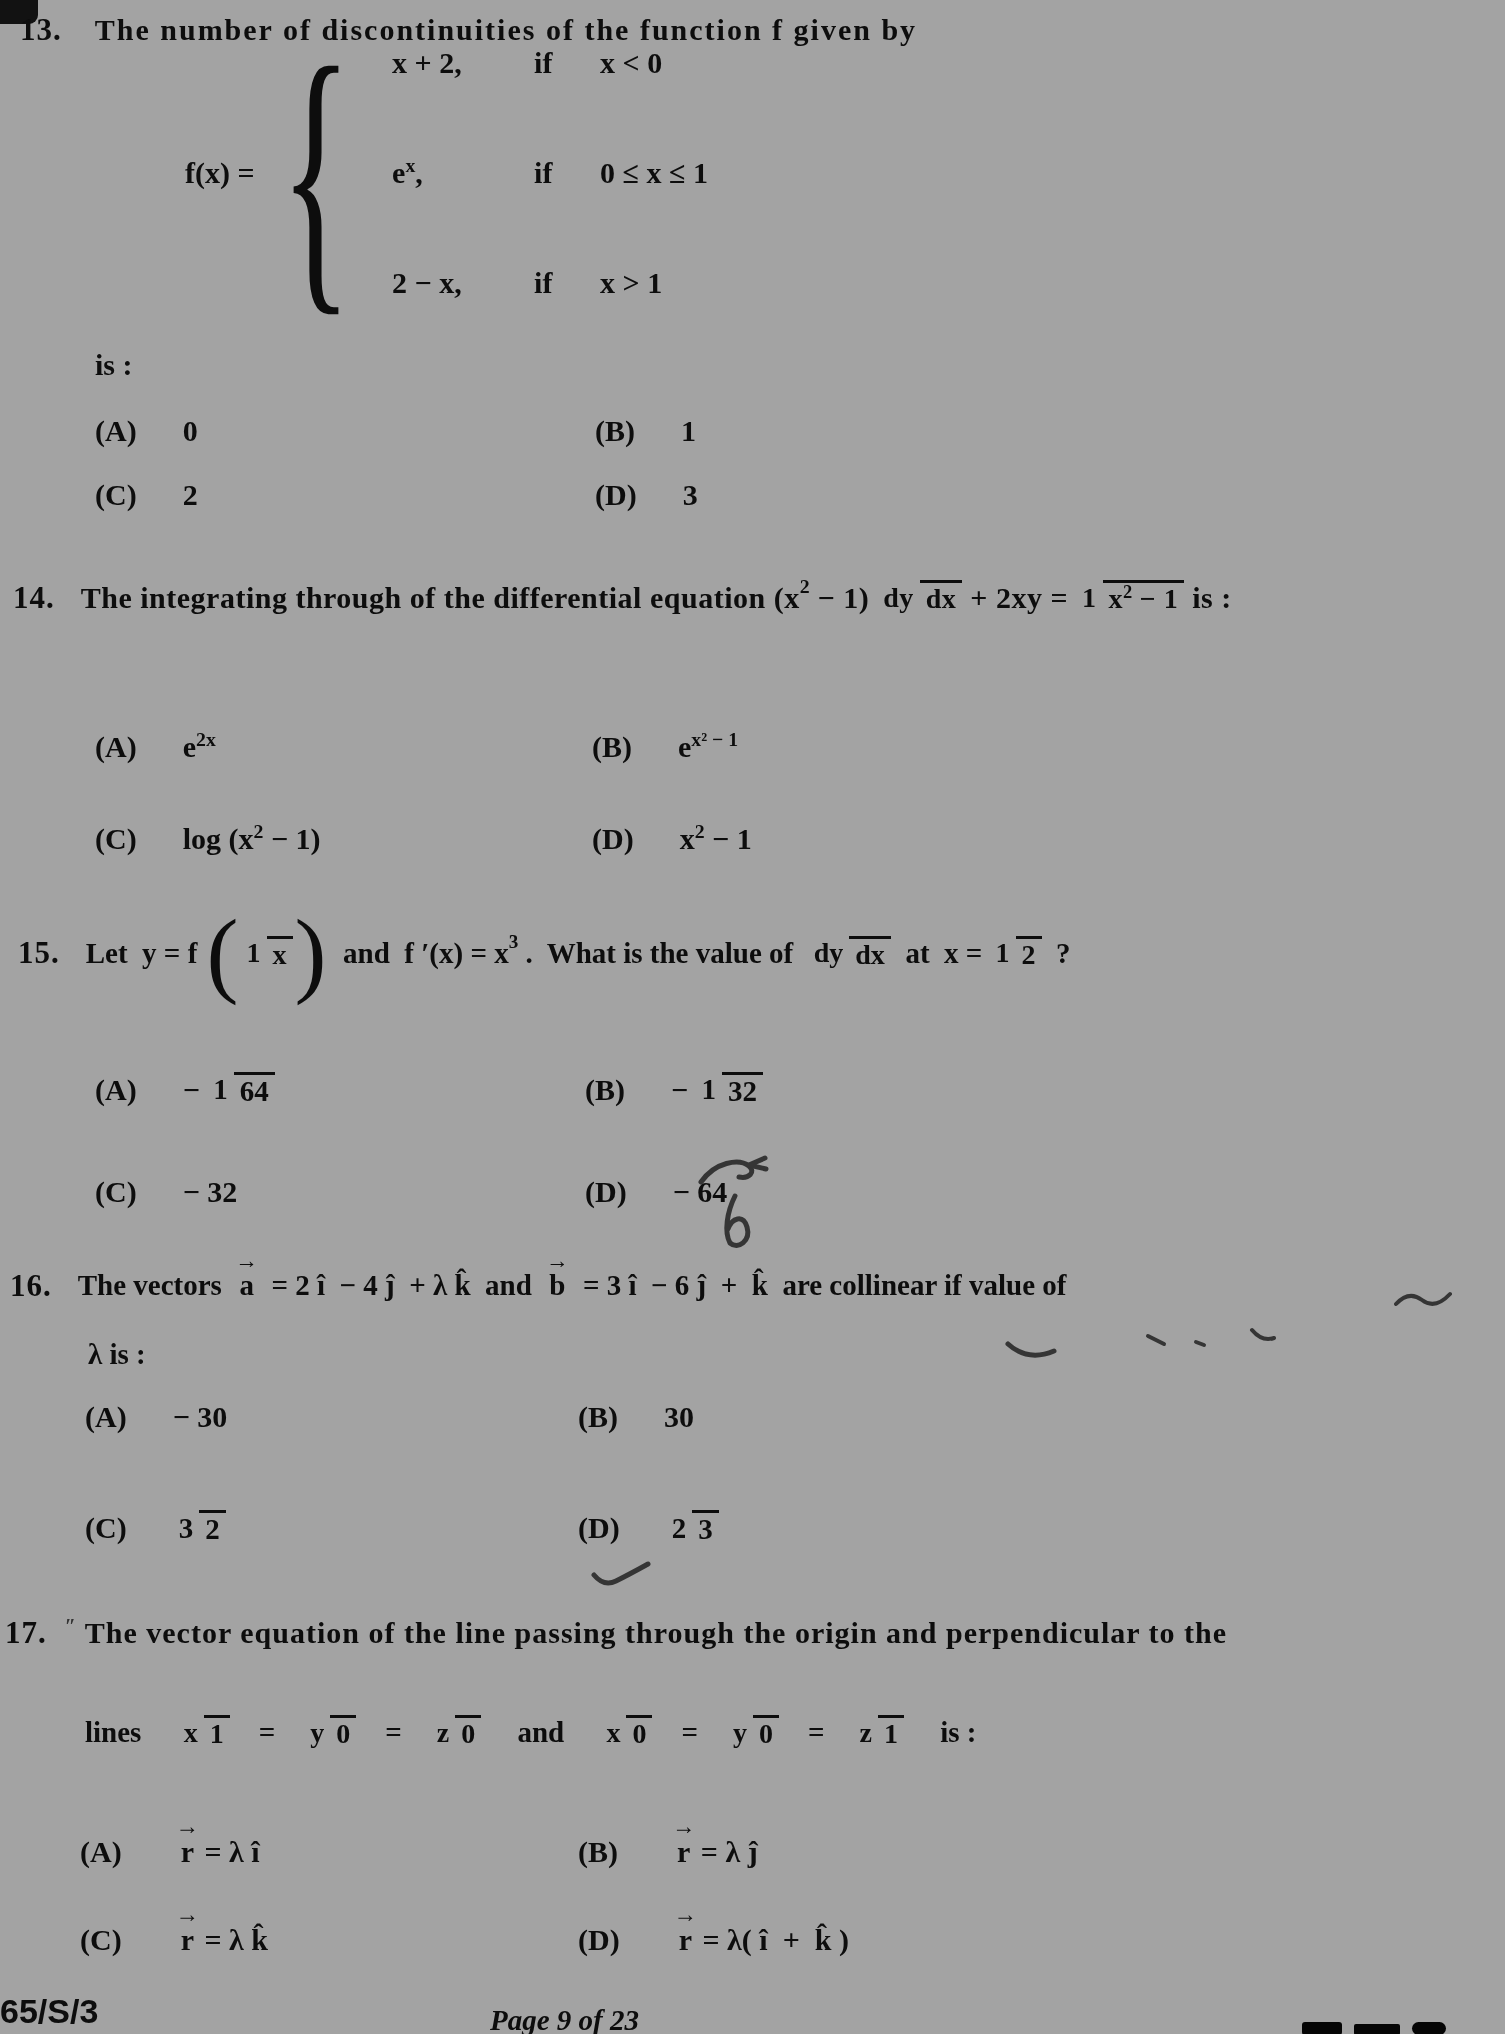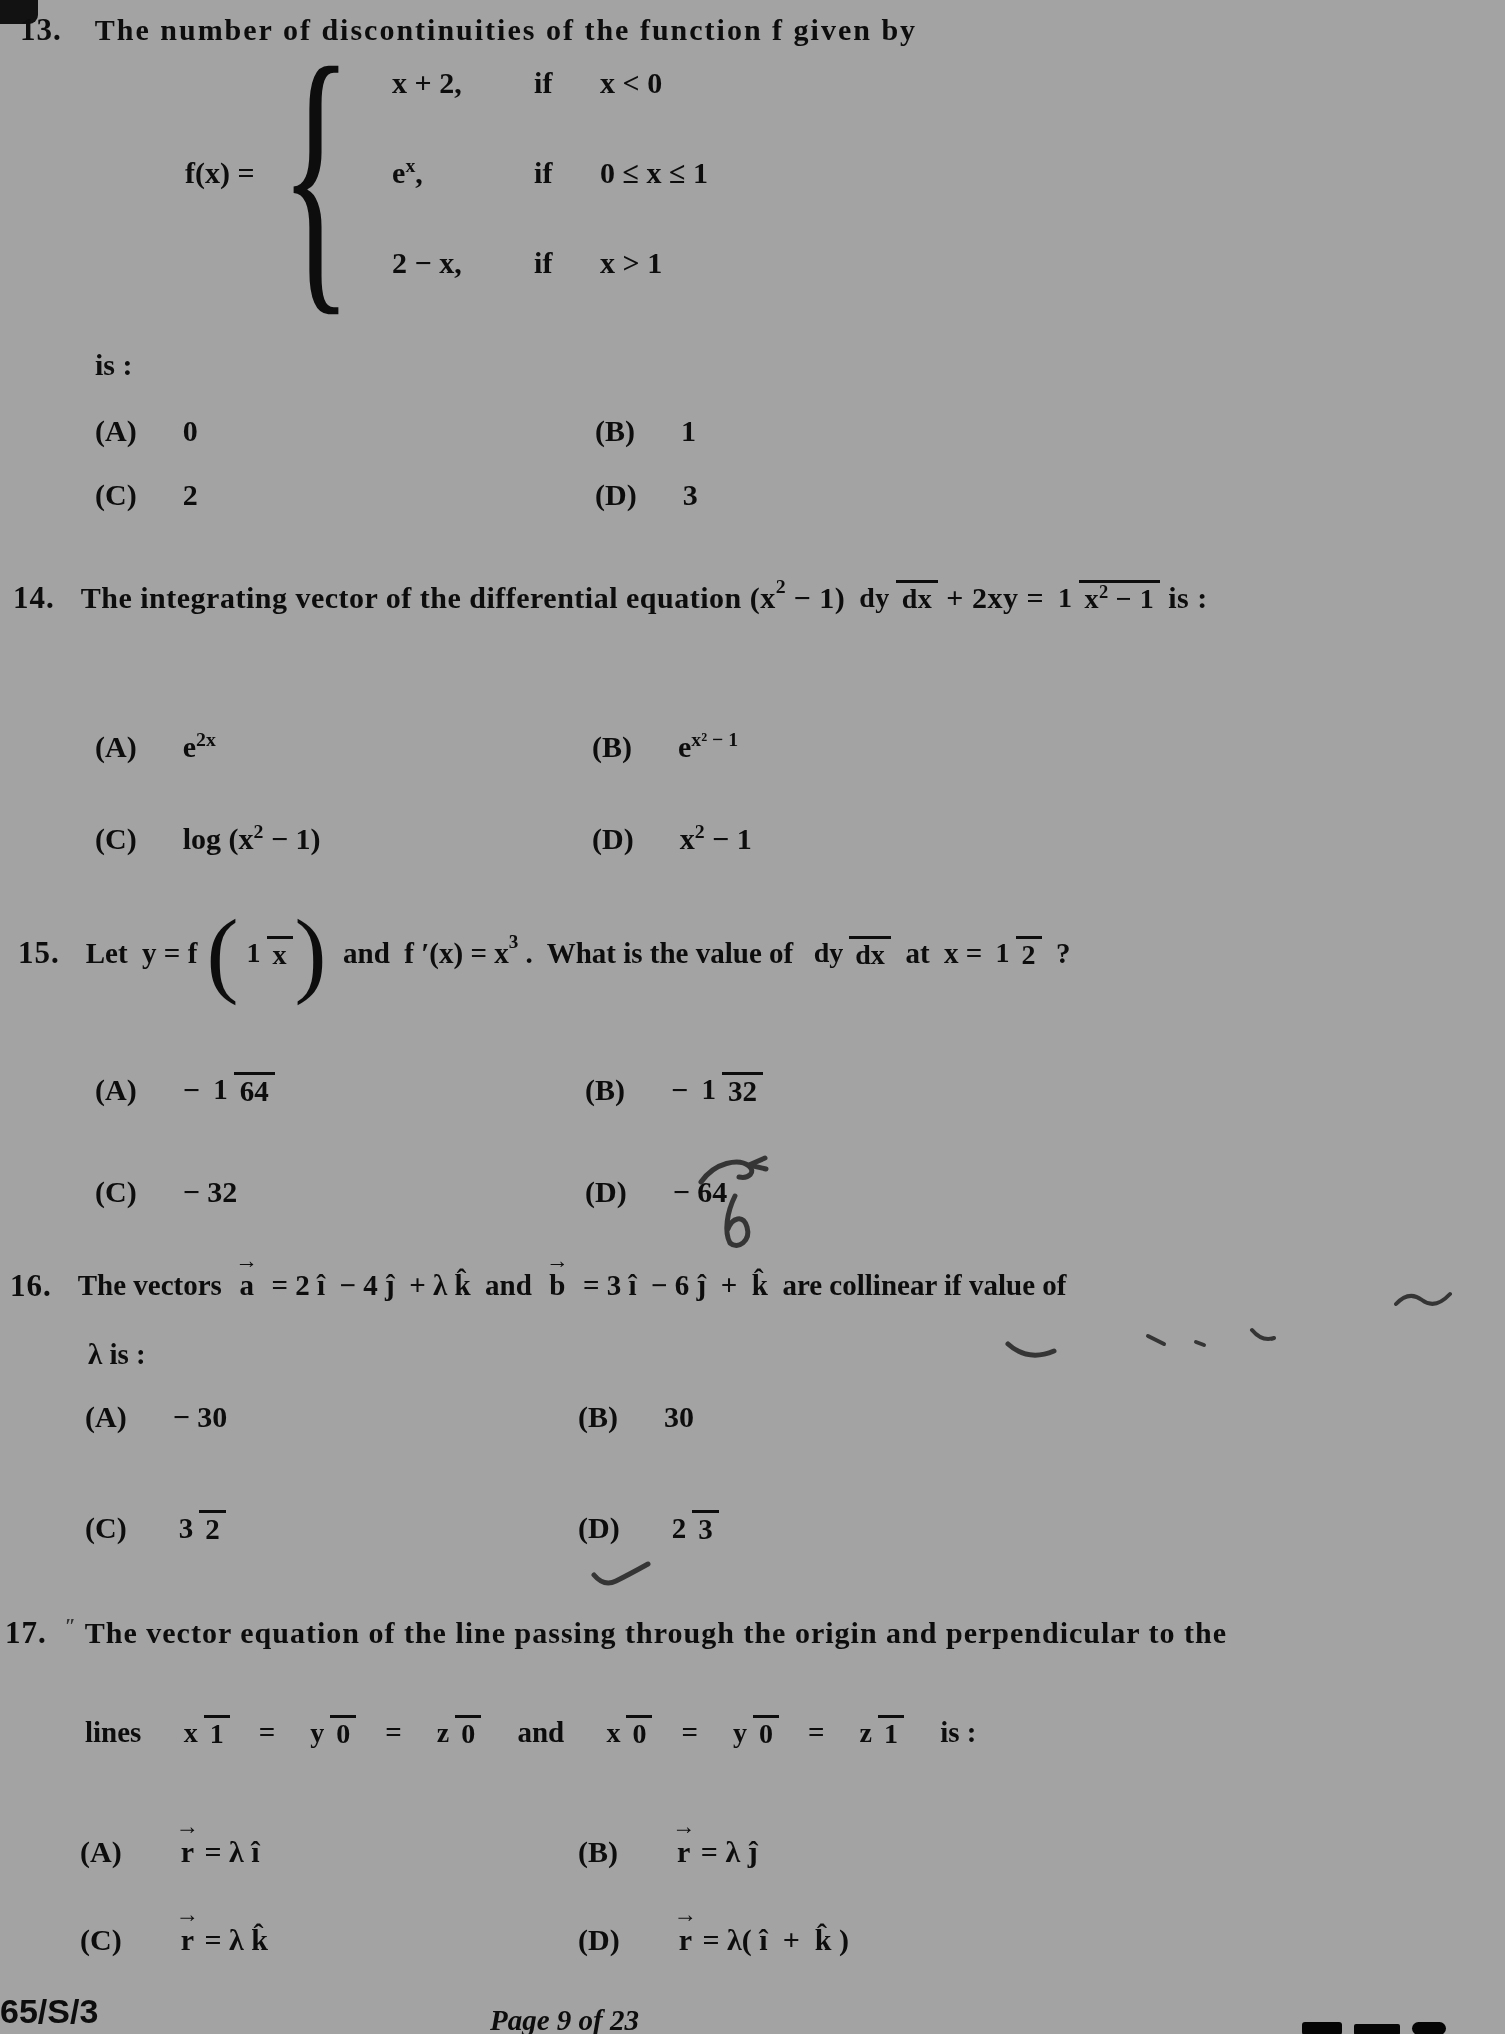--- a/index.html
+++ b/index.html
@@ -14,21 +14,21 @@
   .frac{display:inline-flex;flex-direction:row;align-items:center;line-height:1.12;font-size:28px}
   .frac .fnum{padding:0 6px}
   .frac .fden{border-top:3px solid #0d0d0d;padding:0 6px}
   .sup{font-size:0.66em;position:relative;top:-0.55em;letter-spacing:0}
   .vec{position:relative;display:inline-block;padding:0 3px}
   .vec::before{content:"\2192";position:absolute;left:50%;top:-0.95em;transform:translateX(-50%);font-size:0.78em}
   .brace{font-size:300px;font-weight:400;line-height:225px;transform:scaleX(.5);margin:0 -22px 0 -18px}
   .bigparen{font-size:96px;font-weight:400;line-height:1;margin:0 2px}
   .opt{position:absolute;display:flex;align-items:center;font-size:30px}
   .opt .olabel{margin-right:46px}
-  .cases{display:grid;grid-template-columns:142px 66px auto;row-gap:56px;align-items:center;font-size:30px}
+  .cases{display:grid;grid-template-columns:142px 66px auto;row-gap:76px;align-items:center;font-size:30px}
   .hand{position:absolute;fill:none;stroke:#2a2a2a;stroke-linecap:round;opacity:.9}
   .corner{position:absolute;background:#121212}
   .blob{position:absolute;background:#050505}
   .footer-left{font-family:"Liberation Sans","DejaVu Sans",sans-serif;font-size:34px;font-weight:700}
   .footer-center{font-style:italic;font-size:29px}
 </style>
 </head>
 <body>
 
 <div class="page">
@@ -72,21 +72,21 @@
     <span class="olabel">(C)</span>
     <span>2</span>
   </div>
   <div class="opt" style="left:595px;top:478px">
     <span class="olabel">(D)</span>
     <span>3</span>
   </div>
 
   <div class="row fs30" style="left:13px;top:540px;height:115px;letter-spacing:.5px">
     <span class="qnum" style="margin-right:26px">14.</span>
-    <span>The integrating vector of the differential equation (x</span>
+    <span>The integrating through of the differential equation (x</span>
       <span class="sup">2</span>
       <span> − 1) </span>
     <span class="frac">
       <span class="fnum">dy</span>
       <span class="fden">dx</span>
     </span>
     <span> + 2xy = </span>
     <span class="frac">
       <span class="fnum">1</span>
       <span class="fden"><span>x</span><span class="sup">2</span><span> − 1</span></span>

